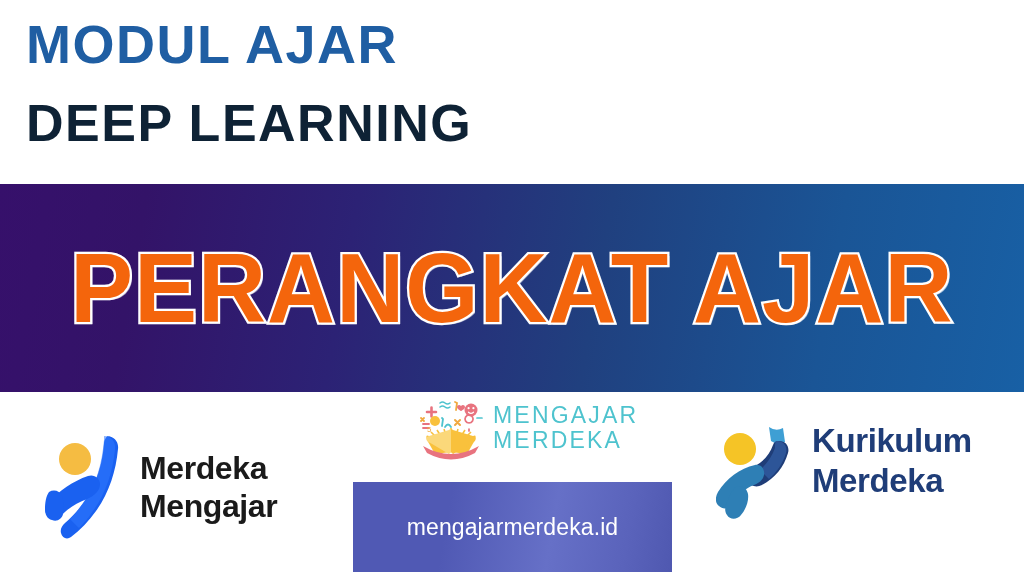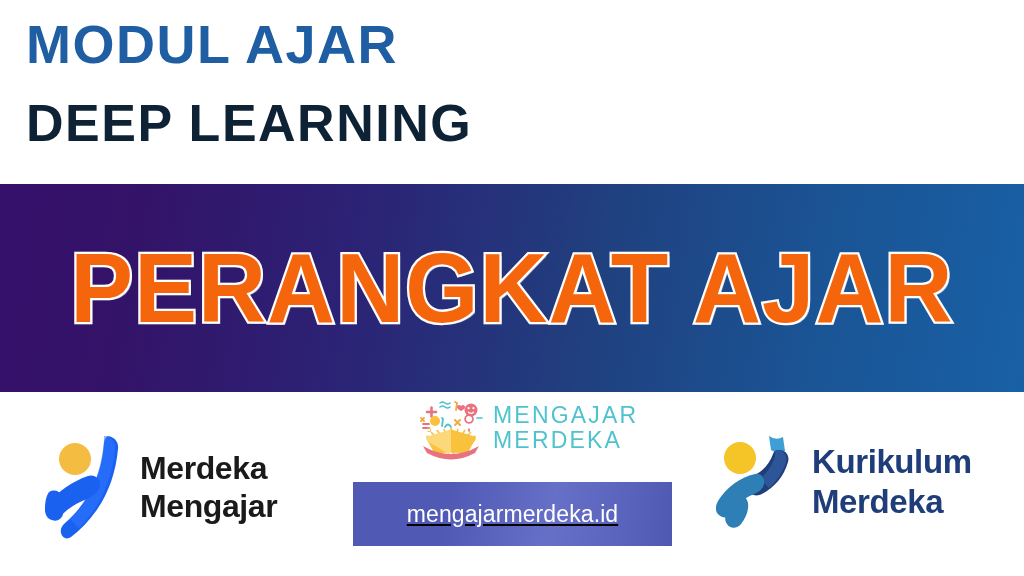--- a/index.html
+++ b/index.html
@@ -135,40 +135,39 @@
     letter-spacing: 2.2px;
     color: #4ec3ce;
   }
 
   
   .url-plate {
     position: absolute;
     left: 353px;
     top: 90px;
     width: 319px;
-    height: 64px;
+    height: 90px;
     background: linear-gradient(100deg, #5059b4 0%, #5059b4 30%, #6670c7 62%, #5a63bb 85%, #4f58b0 100%);
     display: flex;
     align-items: center;
     justify-content: center;
-    text-decoration: underline;
   }
   .url-plate-text {
     font-size: 23px;
     color: #ffffff;
     letter-spacing: 0.1px;
   }
 
   
   .logo-km {
     position: absolute;
     left: 716px;
-    top: 38px;
-    display: flex;
-    align-items: center;
+    top: 29px;
+    display: flex;
+    align-items: flex-start;
   }
   .logo-km-mark {
     width: 86px;
     height: 104px;
     flex: none;
   }
   .logo-km-text {
     margin-left: 10px;
     font-size: 33px;
     line-height: 40px;

